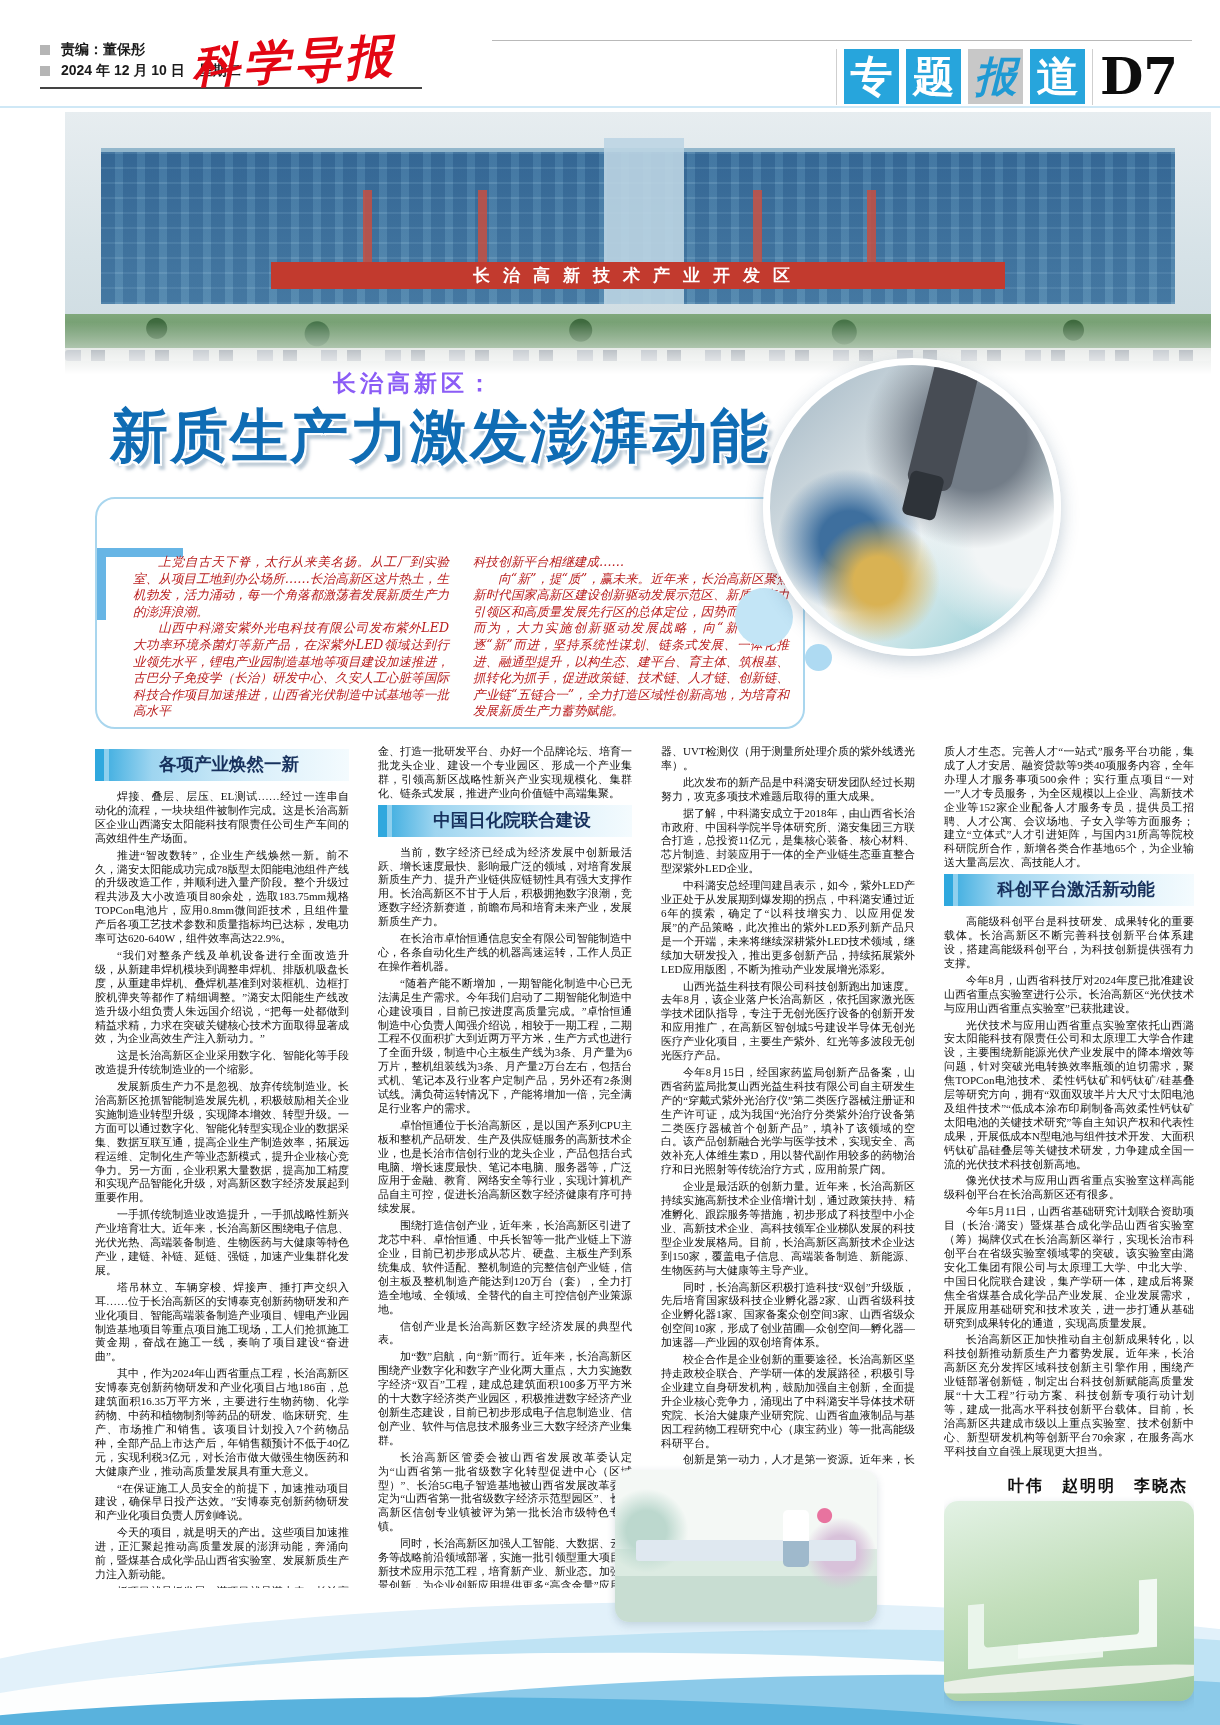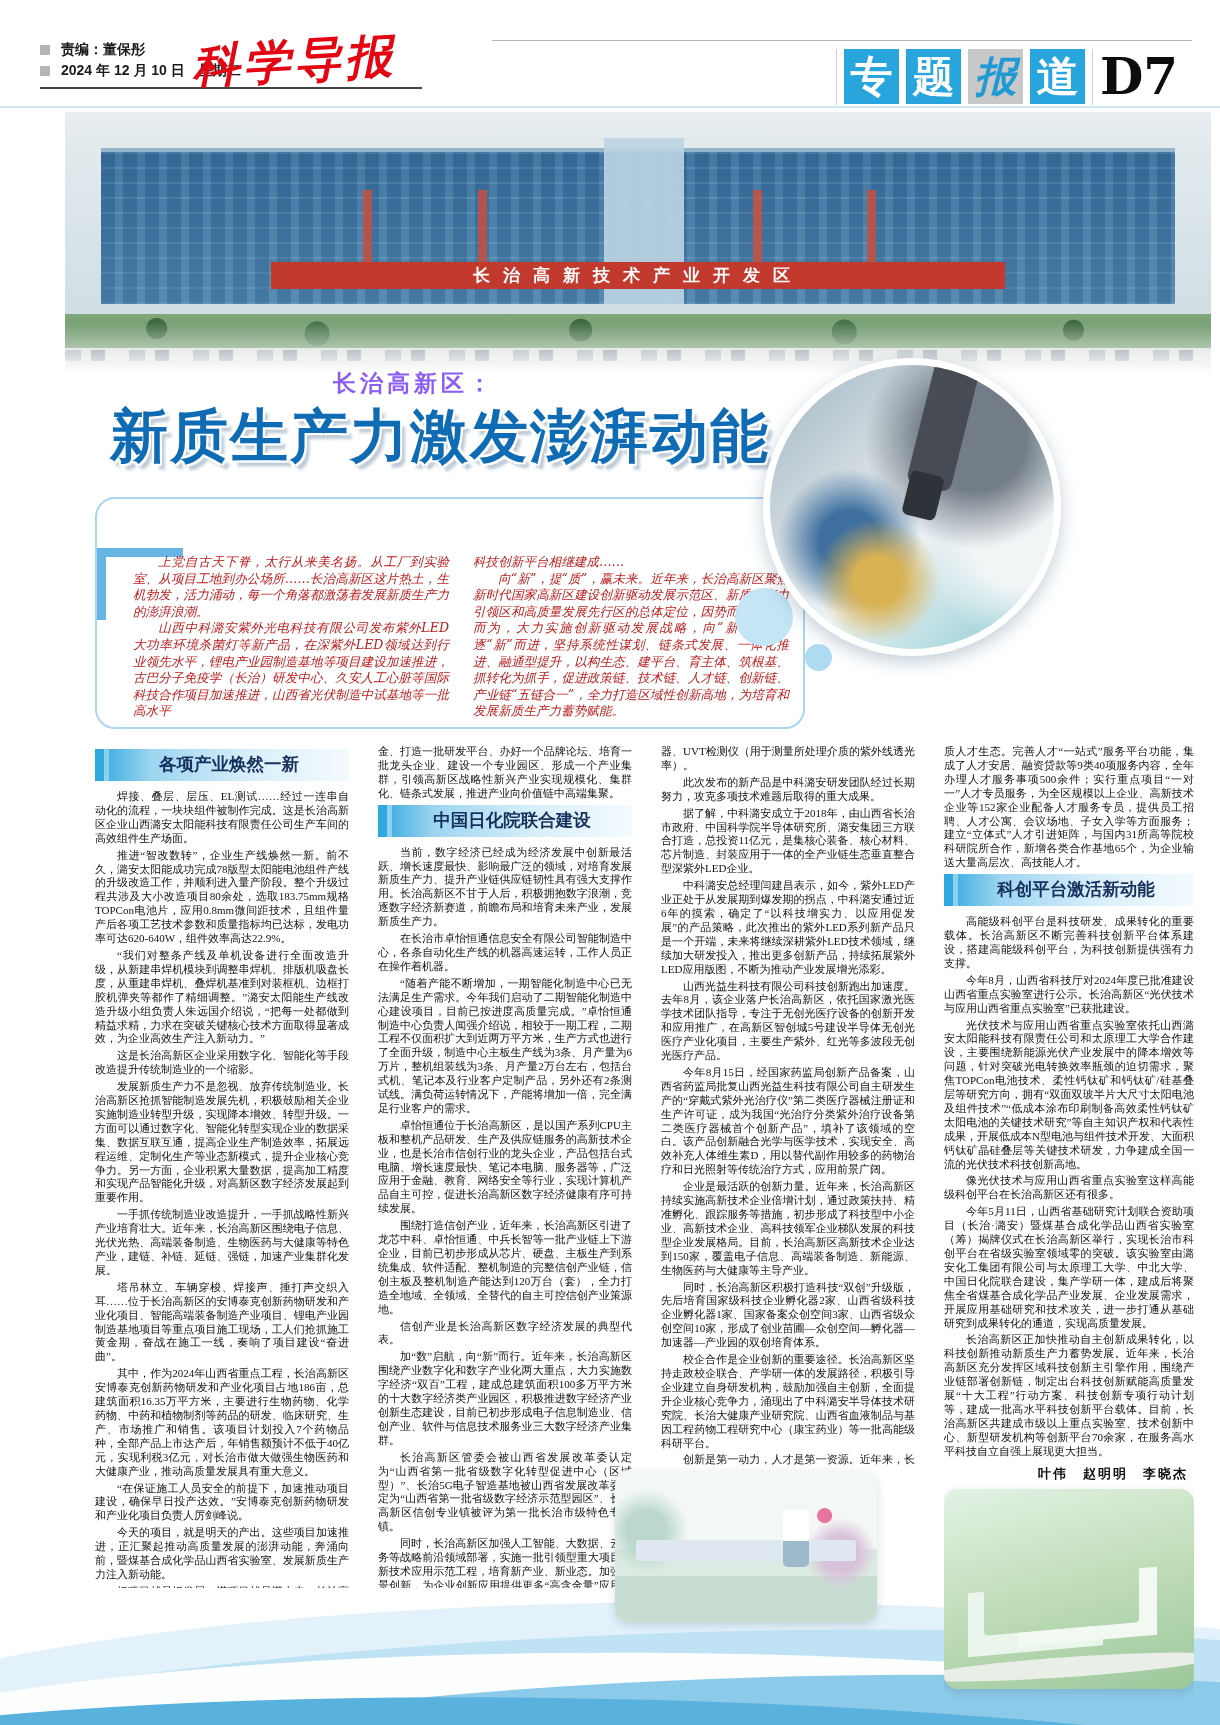--- a/index.html
+++ b/index.html
@@ -93,22 +93,22 @@
   #col3{left:661px;height:722px;}
   #col4{left:944px;width:250px;height:975px;z-index:6;}
 
   .sec-bar{display:flex;height:32px;margin:4px 0 9px 0;}
   .sec-a1{width:9px;background:#2fa8de;}
   .sec-a2{width:5px;background:#8fd0ee;}
   .sec-main{flex:1;display:flex;align-items:center;justify-content:center;
             font-family:"Liberation Sans",sans-serif;font-weight:bold;font-size:17.5px;color:#16305c;
             background:linear-gradient(90deg,#49b2e2 0%,#9ed5f0 18%,#d9effa 60%,#f4fbfe 100%);}
 
-  .byline{font-family:"Liberation Sans",sans-serif;font-weight:bold;font-size:13px;text-align:right;
-          padding-right:6px;margin-top:8px;letter-spacing:2px;}
+  .byline{font-family:"Liberation Sans",sans-serif;font-weight:bold;font-size:16px;text-align:right;
+          padding-right:6px;margin-top:20px;letter-spacing:2px;}
 
   
   .photo-lab{position:absolute;left:615px;top:1470px;width:262px;height:152px;border-radius:14px;z-index:6;
       background:radial-gradient(circle at 80% 30%,#e8739f 0 7px,rgba(232,115,159,0) 8px),
                  radial-gradient(circle at 86% 55%,#d8c2da 0 18px,rgba(216,194,218,0) 36px),
                  radial-gradient(circle at 12% 40%,#bcd8ce 0 20px,rgba(188,216,206,0) 42px),
                  linear-gradient(180deg,#f4f8f5 0 52%,#dcebe2 52% 70%,#c8ddd2 70%);
       box-shadow:0 3px 8px rgba(60,90,110,.2);}
   .lab-bench{position:absolute;left:8%;right:8%;top:46%;height:14%;background:#dfe8f0;border-radius:3px;}
   .lab-person{position:absolute;left:64%;top:26%;width:10%;height:38%;background:linear-gradient(#fff 0 55%,#9fb9cc 55%);border-radius:5px;}

